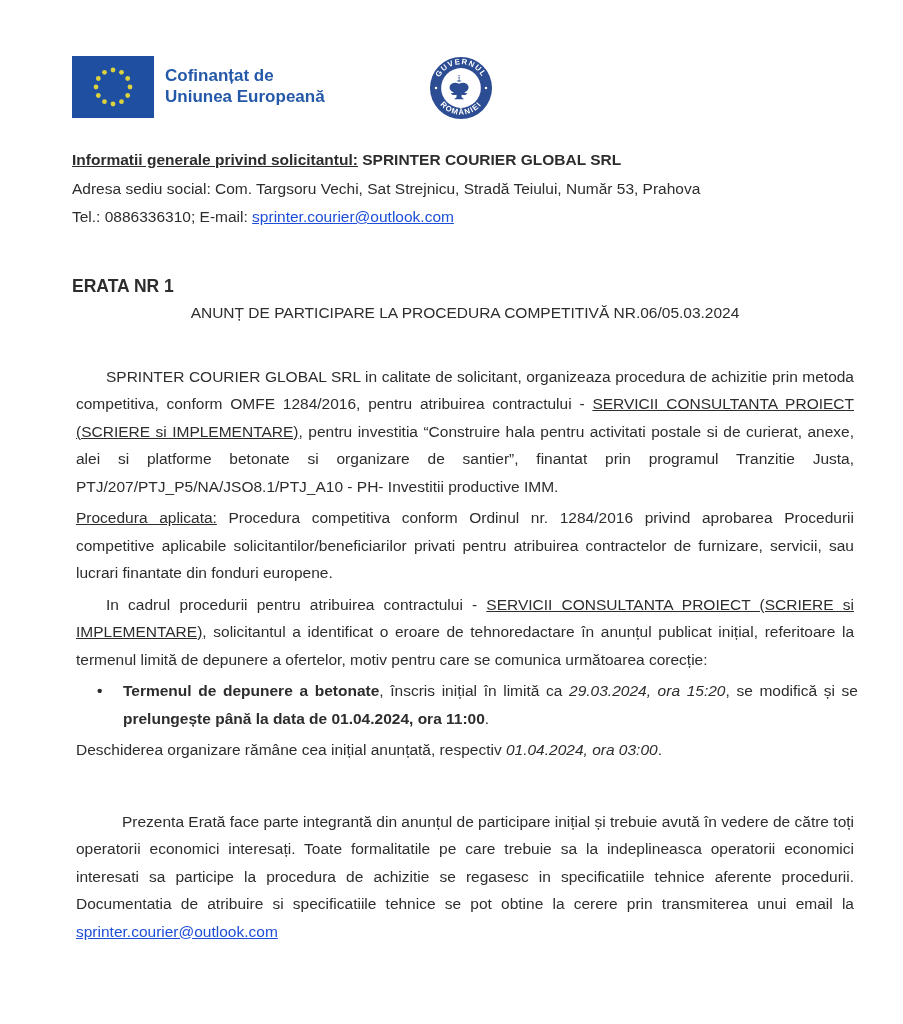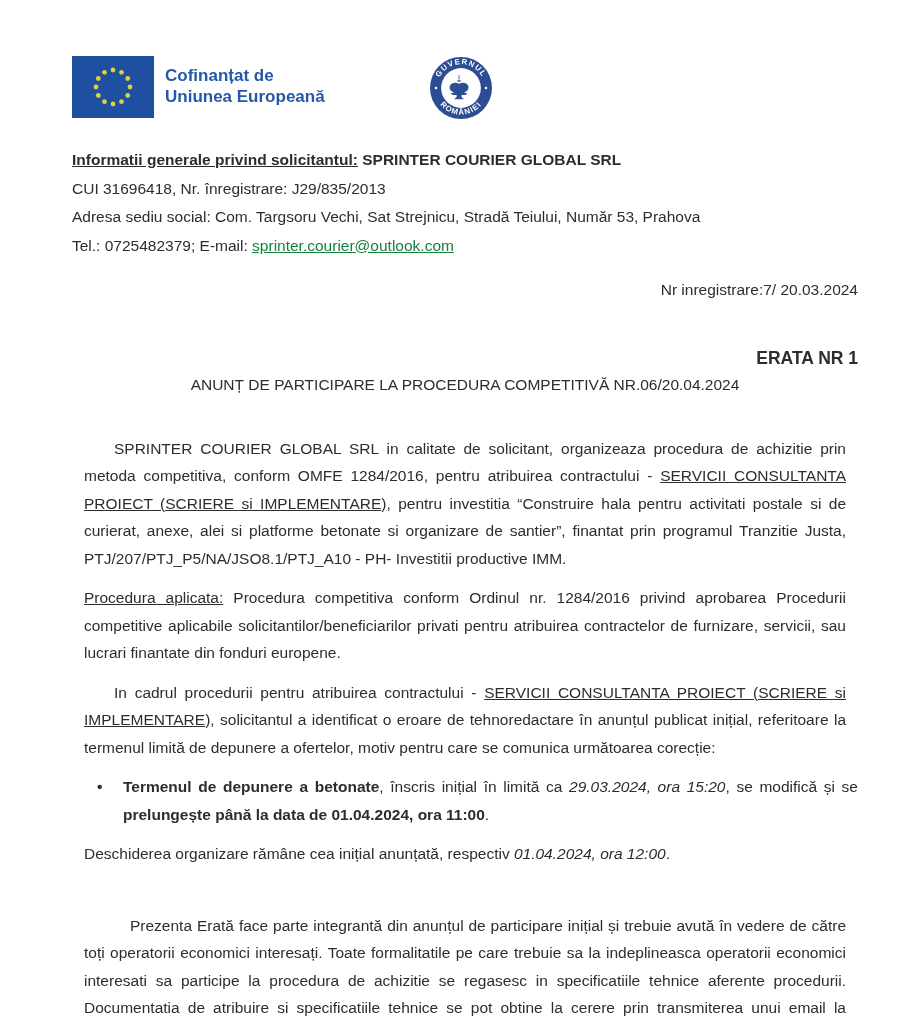--- a/index.html
+++ b/index.html
@@ -22,38 +22,38 @@
     color: #2458a8; font-weight: bold; font-size: 17px;
     line-height: 21px; padding-top: 9px;
   }
   .gov-seal { margin-left: 104px; width: 64px; height: 64px; display: block; }
 
   
   .info-line { line-height: 28.5px; }
   .registration { text-align: right; margin-top: 16px; margin-bottom: 0; }
 
   
-  .doc-title { text-align: right; font-weight: bold; font-size: 17.5px; margin-top: 42px; line-height: 24px; }
+  .doc-title { text-align: left; font-weight: bold; font-size: 17.5px; margin-top: 42px; line-height: 24px; }
   .doc-subtitle { text-align: center; font-size: 15.5px; margin-top: 3px; line-height: 24px; }
 
   
-  .para { text-align: justify; margin: 12px; }
+  .para { text-align: justify; margin: 4px; }
   .p1 { margin-top: 38px; text-indent: 30px; }
   .p2 { text-indent: 0; }
   .p3 { text-indent: 30px; }
   .bullet-row { display: flex; margin: 0; }
   .bullet-marker { width: 26px; padding-left: 25px; box-sizing: content-box; font-weight: bold; flex: none; }
   .bullet-text { flex: 1; text-align: justify; }
   .p4, .p5 { text-align: left; }
   .p6 { margin-top: 44px; text-indent: 46px; }
 
   .b { font-weight: bold; }
   .u { text-decoration: underline; }
   .i { font-style: italic; }
-  a.link { color: #15803d; text-decoration: underline; cursor: pointer; }
+  a.link { color: #1d4ed8; text-decoration: underline; cursor: pointer; }
 </style>
 </head>
 <body>
 
 <div class="page">
 
   <div class="logos">
     <div class="eu-block">
       <svg class="eu-flag" viewBox="0 0 82 62">
         <rect x="0" y="0" width="82" height="62" fill="#1e4fa1"></rect>
@@ -98,35 +98,33 @@
                  c1.4 1.8 4 2.4 6.2 1.6 v2.6 l-2.6 2.2 h5.2 h5.2 l-2.6 -2.2 v-2.6
                  c2.2 0.8 4.8 0.2 6.2 -1.6 c-1.2 0.2 -2.6 0 -3.6 -0.8 c3.2 -0.8 5.2 -3.6 4.4 -6.4
                  c-1 -3.4 -5.8 -4.8 -9.6 -2.4 v-2.2 l2.8 -0.6 l-3.2 -1.2 c0.6 -0.5 1 -1.3 1 -2.1
                  c0 -1.4 -1.1 -2.6 -2.6 -2.6 z"></path>
       </g>
     </svg>
   </div>
 
   <div>
     <div class="info-line"><span class="b u">Informatii generale privind solicitantul:</span><span class="b"> SPRINTER COURIER GLOBAL SRL</span></div>
-    <div class="info-line"><span>CUI 31696418, Nr. înregistrare: J29/835/2013</span></div>
     <div class="info-line"><span>Adresa sediu social: Com. Targsoru Vechi, Sat Strejnicu, Stradă Teiului, Număr 53, Prahova</span></div>
-    <div class="info-line"><span>Tel.: 0725482379; E-mail: </span><a class="link" href="#">sprinter.courier@outlook.com</a></div>
+    <div class="info-line"><span>Tel.: 0886336310; E-mail: </span><a class="link" href="#">sprinter.courier@outlook.com</a></div>
   </div>
 
-  <p class="registration">Nr inregistrare:7/ 20.03.2024</p>
 
   <div class="doc-title">ERATA NR 1</div>
-  <div class="doc-subtitle">ANUNȚ DE PARTICIPARE LA PROCEDURA COMPETITIVĂ NR.06/20.04.2024</div>
+  <div class="doc-subtitle">ANUNȚ DE PARTICIPARE LA PROCEDURA COMPETITIVĂ NR.06/05.03.2024</div>
 
   <p class="para p1"><span>SPRINTER COURIER GLOBAL SRL  in calitate de solicitant, organizeaza procedura de achizitie prin metoda competitiva, conform OMFE 1284/2016, pentru atribuirea contractului - </span><span class="u">SERVICII CONSULTANTA PROIECT (SCRIERE si IMPLEMENTARE)</span><span>,  pentru investitia “Construire hala pentru activitati postale si de curierat, anexe, alei si platforme betonate si organizare de santier”, finantat prin programul Tranzitie Justa, PTJ/207/PTJ_P5/NA/JSO8.1/PTJ_A10 - PH- Investitii productive IMM.</span></p>
   <p class="para p2"><span class="u">Procedura aplicata:</span><span> Procedura competitiva conform Ordinul nr. 1284/2016 privind aprobarea Procedurii competitive aplicabile solicitantilor/beneficiarilor privati pentru atribuirea contractelor de furnizare, servicii, sau lucrari finantate din fonduri europene.</span></p>
   <p class="para p3"><span>In cadrul procedurii pentru atribuirea contractului - </span><span class="u">SERVICII CONSULTANTA PROIECT (SCRIERE si IMPLEMENTARE)</span><span>,  solicitantul a identificat o eroare de tehnoredactare în anunțul publicat inițial, referitoare la termenul limită de depunere a ofertelor, motiv pentru care se comunica următoarea corecție:</span></p>
 
   <div class="bullet-row">
     <span class="bullet-marker">•</span>
     <span class="bullet-text"><span class="b">Termenul de depunere a betonate</span><span>, înscris inițial în limită ca </span><span class="i">29.03.2024, ora 15:20</span><span>, se modifică și se </span><span class="b">prelungește până la data de 01.04.2024, ora 11:00</span><span>.</span></span>
   </div>
 
-  <p class="para p5"><span>Deschiderea organizare rămâne cea inițial anunțată, respectiv </span><span class="i">01.04.2024, ora 12:00</span><span>.</span></p>
+  <p class="para p5"><span>Deschiderea organizare rămâne cea inițial anunțată, respectiv </span><span class="i">01.04.2024, ora 03:00</span><span>.</span></p>
   <p class="para p6"><span>Prezenta Erată face parte integrantă din anunțul de participare inițial și trebuie avută în vedere de către toți operatorii economici interesați. Toate formalitatile pe care trebuie sa la indeplineasca operatorii economici interesati sa participe la procedura de achizitie se regasesc in specificatiile tehnice aferente procedurii. Documentatia de atribuire si specificatiile tehnice se pot obtine la cerere prin transmiterea unui email la </span><a class="link" href="#">sprinter.courier@outlook.com</a></p>
 
 </div>
 
 </body></html>

